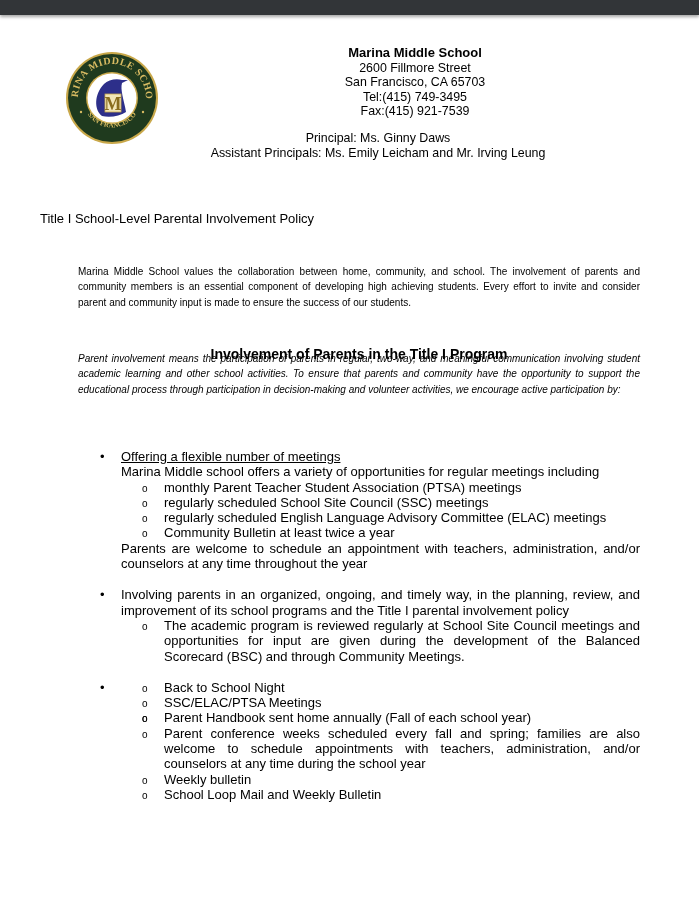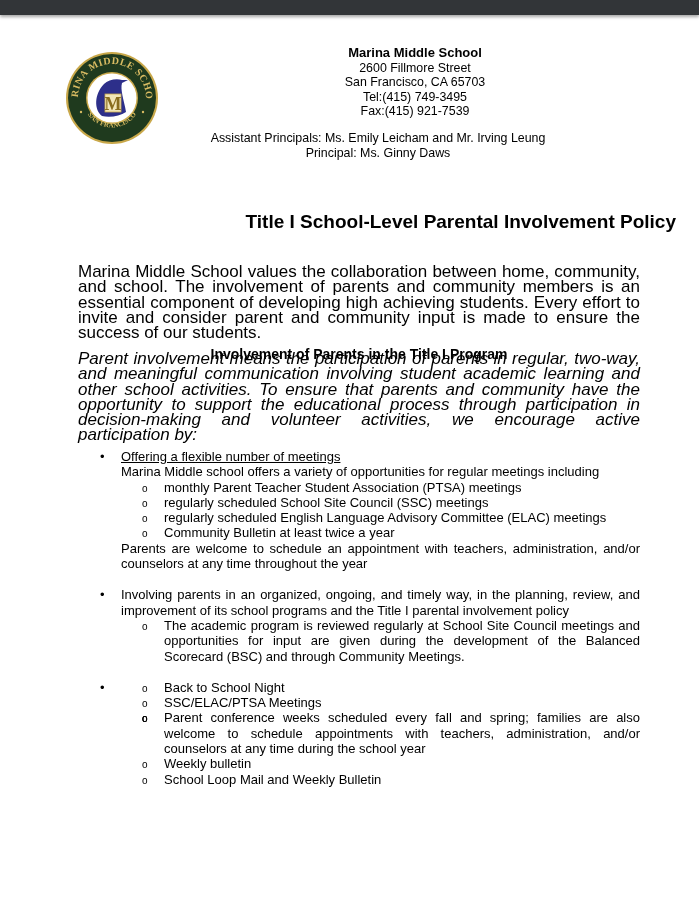--- a/index.html
+++ b/index.html
@@ -22,25 +22,25 @@
     position: absolute; left: 300px; top: 46px; width: 230px;
     text-align: center; font-size: 12.4px; line-height: 14.6px;
   }
   .letterhead .school { font-weight: bold; font-size: 13px; }
   .admin {
     position: absolute; left: 150px; top: 131px; width: 456px;
     text-align: center; font-size: 12.4px; line-height: 14.6px;
   }
   .doc-title {
     position: absolute; left: 40px; top: 211px; width: 636px;
-    text-align: right; font-weight: bold; font-size: 19px;
+    text-align: left; font-weight: normal; font-size: 13px;
   }
   .para {
     position: absolute; left: 78px; width: 562px;
-    text-align: justify; font-size: 17px; line-height: 15.3px;
+    text-align: justify; font-size: 10px; line-height: 15.3px;
   }
   .para.p1 { top: 264px; }
   .para.p2 { top: 351px; font-style: italic; }
   .section-heading {
     position: absolute; left: 78px; top: 340px; width: 562px;
     text-align: center; font-weight: bold; font-size: 14px; margin-top: 6px;
   }
   .bullets {
     position: absolute; left: 78px; top: 449px; width: 562px;
     margin: 0; padding: 0; list-style: none;
@@ -93,22 +93,22 @@
 
 <div class="letterhead">
   <div class="school">Marina Middle School</div>
   <div>2600 Fillmore Street</div>
   <div>San Francisco, CA  65703</div>
   <div>Tel:(415) 749-3495</div>
   <div>Fax:(415) 921-7539</div>
 </div>
 
 <div class="admin">
+  <div>Principal:  Ms. Ginny Daws</div>
   <div>Assistant Principals:  Ms. Emily Leicham and Mr. Irving Leung</div>
-  <div>Principal:  Ms. Ginny Daws</div>
 </div>
 
 <div class="doc-title">Title I School-Level Parental Involvement Policy</div>
 
 <div class="para p1">Marina Middle School values the collaboration between home, community, and school. The involvement of parents and community members is an essential component of developing high achieving students. Every effort to invite and consider parent and community input is made to ensure the success of our students.</div>
 
 <div class="section-heading">Involvement of Parents in the Title I Program</div>
 
 <div class="para p2">Parent involvement means the participation of parents in regular, two-way, and meaningful communication involving student academic learning and other school activities.  To ensure that parents and community have the opportunity to support the educational process through participation in decision-making and volunteer activities, we encourage active participation by:</div>
 
@@ -133,19 +133,19 @@
       <li class="subitem"><span class="circ">o</span><span>The academic program is reviewed regularly at School Site Council meetings and opportunities for input are given during the development of the Balanced Scorecard (BSC) and through Community Meetings.</span></li>
     </ul>
   </li>
 
   <li class="bullet">
     <span class="dot">•</span>
     <ul class="sublist">
       <li class="subitem"><span class="circ">o</span><span>Back to School Night</span></li>
       <li class="subitem"><span class="circ">o</span><span>SSC/ELAC/PTSA Meetings</span></li>
       <li class="subitem"><span class="circ">o</span></li>
-      <li class="subitem"><span class="circ">o</span></li>
+      <li class="subitem"><span class="circ">o</span><span>Parent Handbook sent home annually (Fall of each school year)</span></li>
       <li class="subitem"><span class="circ">o</span><span>Parent conference weeks scheduled every fall and spring; families are also welcome to schedule appointments with teachers, administration, and/or counselors at any time during the school year</span></li>
       <li class="subitem"><span class="circ">o</span><span>Weekly bulletin</span></li>
       <li class="subitem"><span class="circ">o</span><span>School Loop Mail and Weekly Bulletin</span></li>
     </ul>
   </li>
 </ul>
 
 </body></html>

